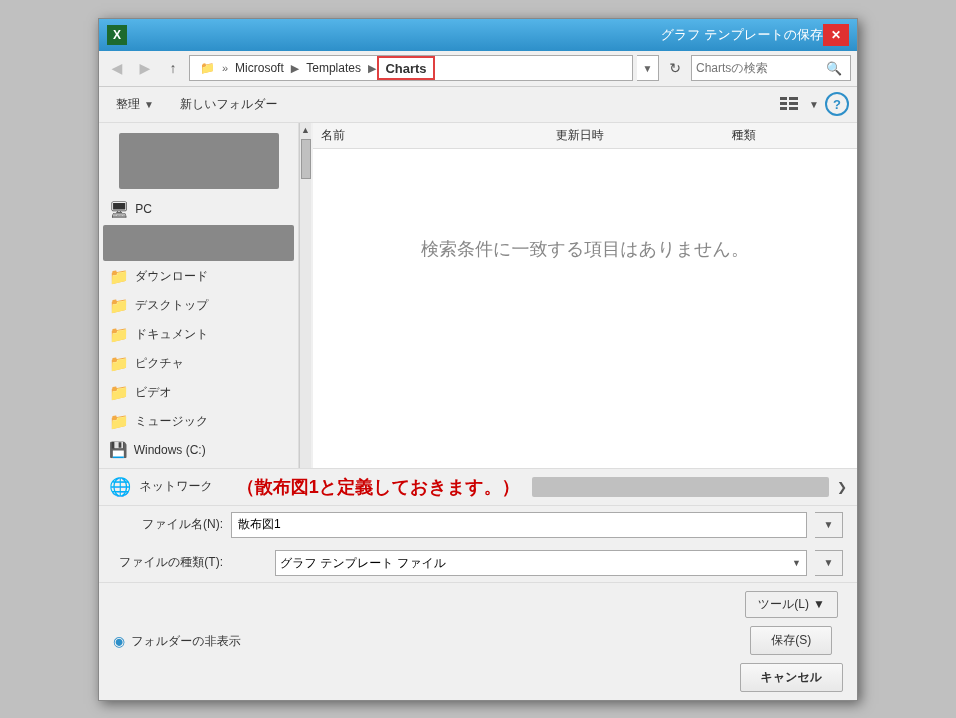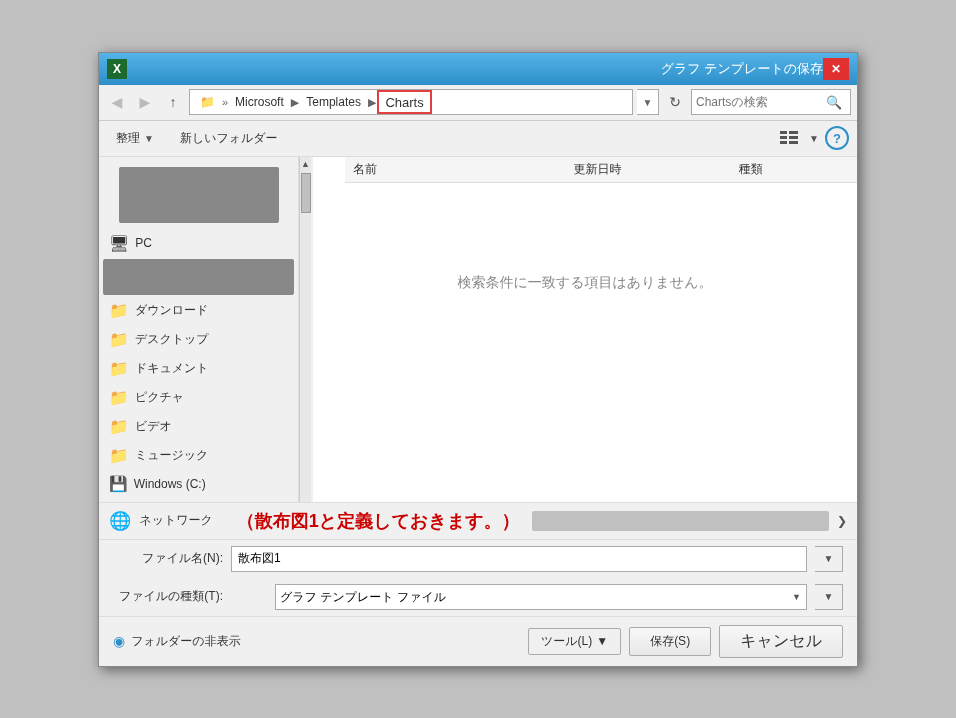--- a/index.html
+++ b/index.html
@@ -120,21 +120,21 @@
       height: 100%;
     }
     .path-sep {
       color: #666;
       font-size: 11px;
       padding: 0 1px;
     }
     .path-segment.current {
       border: 2px solid #e04040;
       font-size: 13px;
-      font-weight: normal;
+      font-weight: bold;
       color: #333;
       background: white;
     }
 
     .dropdown-btn {
       width: 22px;
       height: 26px;
       border: 1px solid #aaa;
       border-left: none;
       background: white;
@@ -336,33 +336,32 @@
       border: none;
       overflow-y: auto;
     }
     .file-list-header {
       display: flex;
       background: #f5f5f5;
       border-bottom: 1px solid #ddd;
       padding: 4px 8px;
       font-size: 12px;
       color: #333;
-      margin-left: 32px;
     }
     .col-name { flex: 2; }
     .col-date { flex: 1.5; text-align: left; }
     .col-type { flex: 1; text-align: left; }
 
     .file-list-empty {
       display: flex;
       align-items: center;
       justify-content: center;
       height: 200px;
       color: #888;
-      font-size: 14px;
+      font-size: 18px;
     }
 
     
     .bottom-area {
       border-top: 1px solid #ddd;
       padding: 0;
     }
 
     .network-bar {
       display: flex;
@@ -480,20 +479,21 @@
     }
     .folder-toggle-icon {
       font-size: 14px;
       color: #2d8fc9;
     }
 
     .action-btns {
       display: flex;
       align-items: center;
       gap: 8px;
+      flex-direction: column;
     }
     .tools-btn {
       display: flex;
       align-items: center;
       gap: 4px;
       padding: 4px 12px;
       border: 1px solid #aaa;
       background: #f0f0f0;
       cursor: pointer;
       font-size: 12px;
@@ -509,24 +509,25 @@
       color: #333;
       border-radius: 2px;
       min-width: 70px;
       text-align: right;
     }
     .cancel-btn {
       padding: 5px 20px;
       background: linear-gradient(to bottom, #f8f8f8, #e8e8e8);
       border: 1px solid #aaa;
       cursor: pointer;
-      font-size: 16px;
+      font-size: 12px;
       color: #333;
       border-radius: 2px;
       min-width: 70px;
+      font-weight: bold;
     }
   </style>
 </head>
 <body>
 
 <div class="dialog-window">
 
   <div class="title-bar">
     <div class="title-bar-left">
       <div class="excel-icon">X</div>

